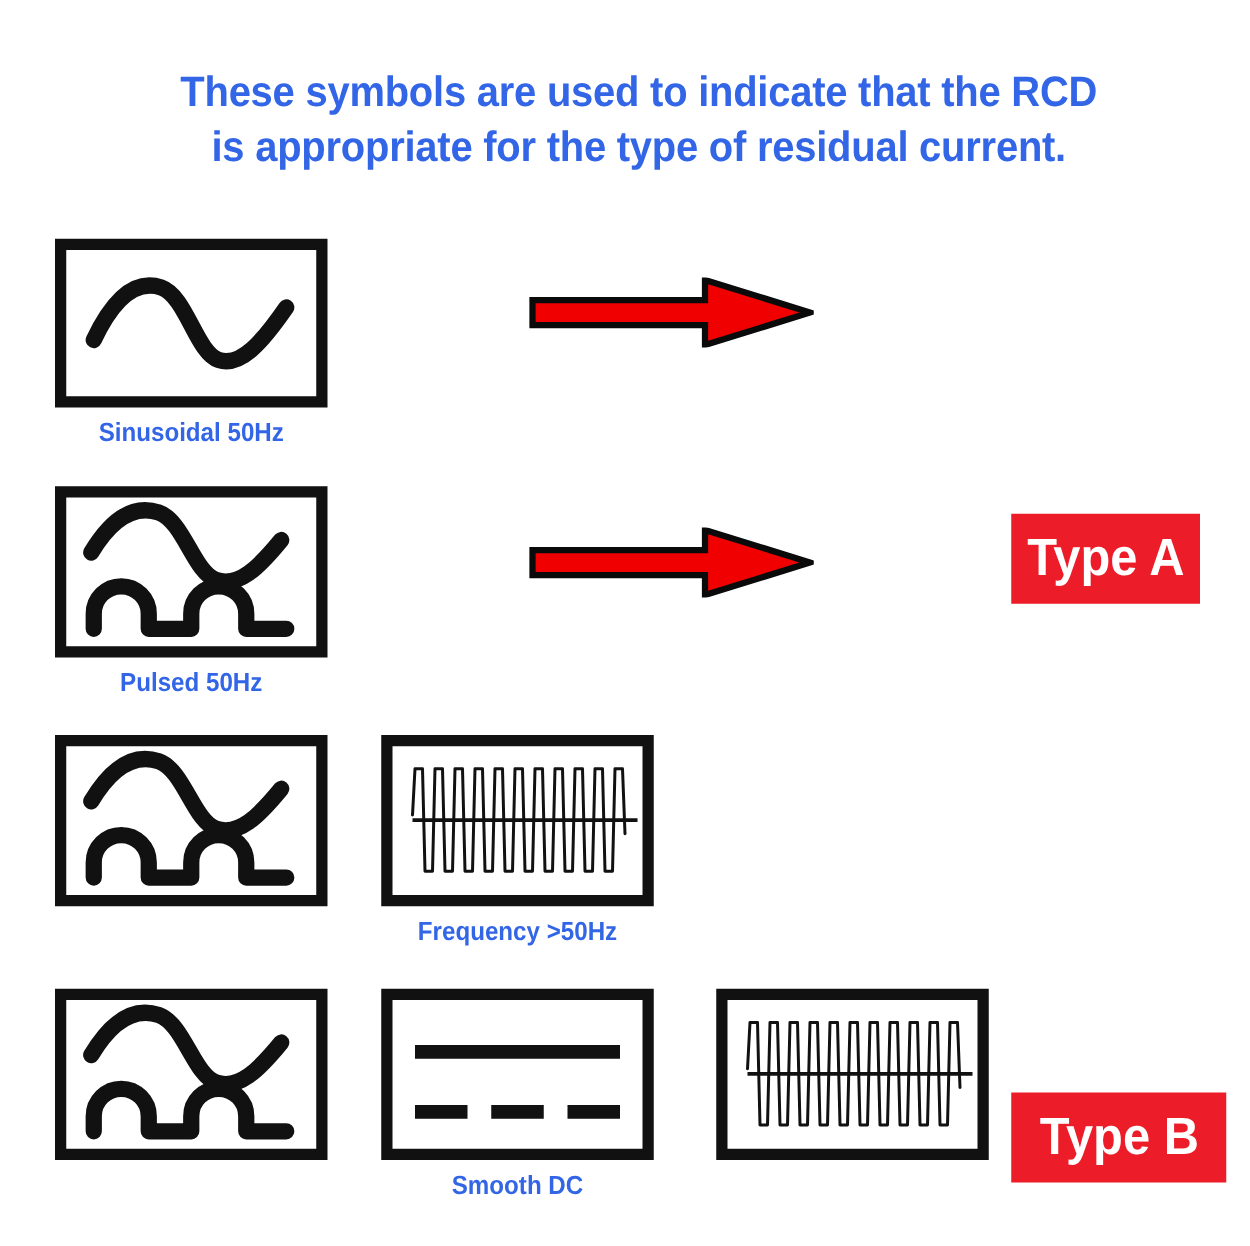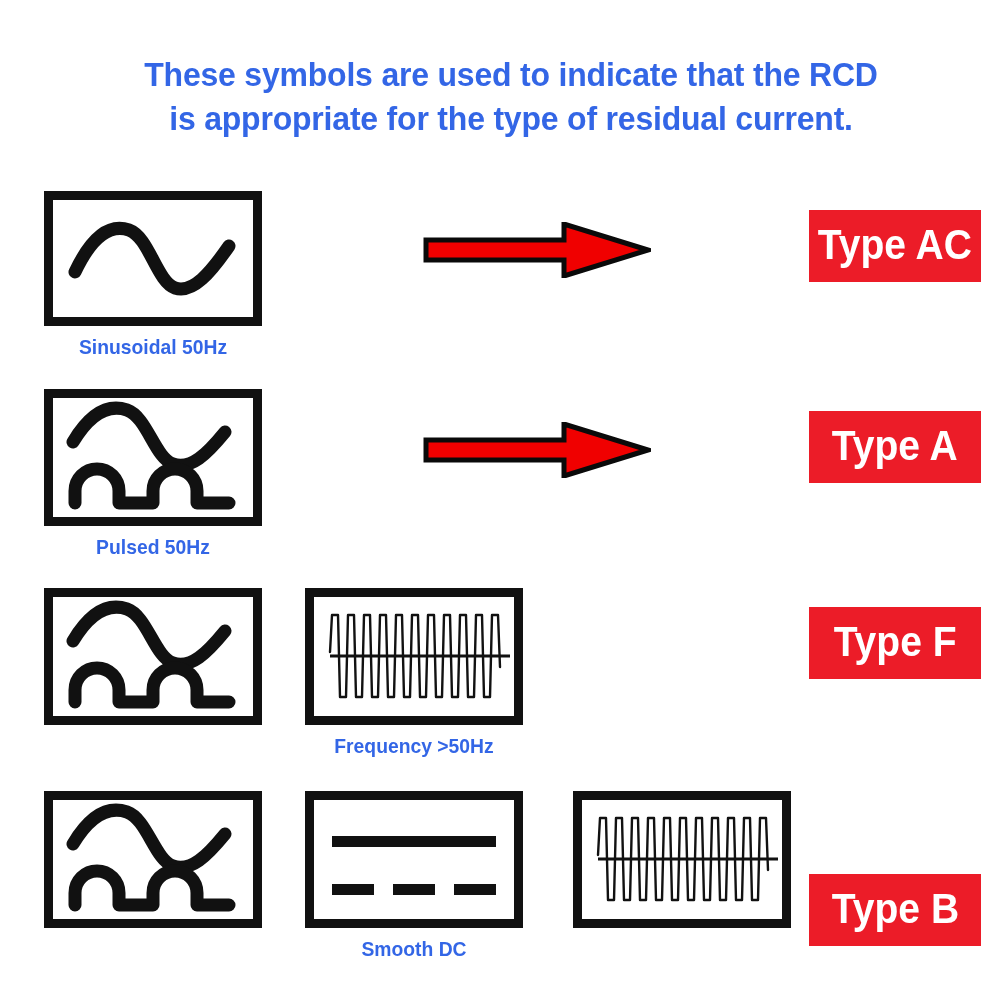--- a/index.html
+++ b/index.html
@@ -113,60 +113,54 @@
     </svg>
   </div>
   <div class="caption" style="left:33px; top:335px; width:218px;">Sinusoidal 50Hz</div>
 
   <div class="arrow" style="left:412px; top:222px; width:228px; height:56px;">
     <svg viewBox="0 0 228 56" preserveAspectRatio="none">
       <path d="M3,18 L141,18 L141,2 L225,28 L141,54 L141,38 L3,38 Z" fill="#f00000" stroke="#0a0a0a" stroke-width="5" stroke-linejoin="miter"></path>
     </svg>
   </div>
 
-  <div class="type-badge" style="left:798px; top:210px; width:172px; height:72px;">
-    <span class="badge-text">Type AC</span>
-  </div>
 
   <div class="symbol-box" style="left:33px; top:389px; width:218px; height:137px;">
     <svg viewBox="0 0 200 119" preserveAspectRatio="none">
       <path d="M20,44 C38,14 56,6 74,12 C94,19 102,60 120,66 C138,72 154,56 172,34" fill="none" stroke="#111111" stroke-width="13" stroke-linecap="round" stroke-linejoin="round"></path>
       <path d="M22,105 L22,93 A22,22 0 0 1 66,93 L66,105 L100,105 L100,93 A22,22 0 0 1 144,93 L144,105 L176,105" fill="none" stroke="#111111" stroke-width="13" stroke-linecap="round" stroke-linejoin="round"></path>
     </svg>
   </div>
   <div class="caption" style="left:33px; top:535px; width:218px;">Pulsed 50Hz</div>
 
   <div class="arrow" style="left:412px; top:422px; width:228px; height:56px;">
     <svg viewBox="0 0 228 56" preserveAspectRatio="none">
       <path d="M3,18 L141,18 L141,2 L225,28 L141,54 L141,38 L3,38 Z" fill="#f00000" stroke="#0a0a0a" stroke-width="5" stroke-linejoin="miter"></path>
     </svg>
   </div>
 
-  <div class="type-badge" style="left:798px; top:411px; width:172px; height:72px;">
+  <div class="type-badge" style="left:798px; top:411px; width:151px; height:72px;">
     <span class="badge-text">Type A</span>
   </div>
 
   <div class="symbol-box" style="left:33px; top:588px; width:218px; height:137px;">
     <svg viewBox="0 0 200 119" preserveAspectRatio="none">
       <path d="M20,44 C38,14 56,6 74,12 C94,19 102,60 120,66 C138,72 154,56 172,34" fill="none" stroke="#111111" stroke-width="13" stroke-linecap="round" stroke-linejoin="round"></path>
       <path d="M22,105 L22,93 A22,22 0 0 1 66,93 L66,105 L100,105 L100,93 A22,22 0 0 1 144,93 L144,105 L176,105" fill="none" stroke="#111111" stroke-width="13" stroke-linecap="round" stroke-linejoin="round"></path>
     </svg>
   </div>
 
   <div class="symbol-box" style="left:294px; top:588px; width:218px; height:137px;">
     <svg viewBox="0 0 200 119" preserveAspectRatio="none">
       <path d="M16,59 L196,59" fill="none" stroke="#111111" stroke-width="3" stroke-linecap="butt"></path>
       <path d="M16,55 L18,18 L24,18 L26,100 L32,100 L34,18 L40,18 L42,100 L48,100 L50,18 L56,18 L58,100 L64,100 L66,18 L72,18 L74,100 L80,100 L82,18 L88,18 L90,100 L96,100 L98,18 L104,18 L106,100 L112,100 L114,18 L120,18 L122,100 L128,100 L130,18 L136,18 L138,100 L144,100 L146,18 L152,18 L154,100 L160,100 L162,18 L168,18 L170,100 L176,100 L178,18 L184,18 L186,70" fill="none" stroke="#111111" stroke-width="2.4" stroke-linecap="round" stroke-linejoin="round"></path>
     </svg>
   </div>
   <div class="caption" style="left:294px; top:734px; width:218px;">Frequency  &gt;50Hz</div>
 
-  <div class="type-badge" style="left:798px; top:607px; width:172px; height:72px;">
-    <span class="badge-text">Type F</span>
-  </div>
 
   <div class="symbol-box" style="left:33px; top:791px; width:218px; height:137px;">
     <svg viewBox="0 0 200 119" preserveAspectRatio="none">
       <path d="M20,44 C38,14 56,6 74,12 C94,19 102,60 120,66 C138,72 154,56 172,34" fill="none" stroke="#111111" stroke-width="13" stroke-linecap="round" stroke-linejoin="round"></path>
       <path d="M22,105 L22,93 A22,22 0 0 1 66,93 L66,105 L100,105 L100,93 A22,22 0 0 1 144,93 L144,105 L176,105" fill="none" stroke="#111111" stroke-width="13" stroke-linecap="round" stroke-linejoin="round"></path>
     </svg>
   </div>
 
   <div class="symbol-box" style="left:294px; top:791px; width:218px; height:137px;">
     <svg viewBox="0 0 200 119" preserveAspectRatio="none">

